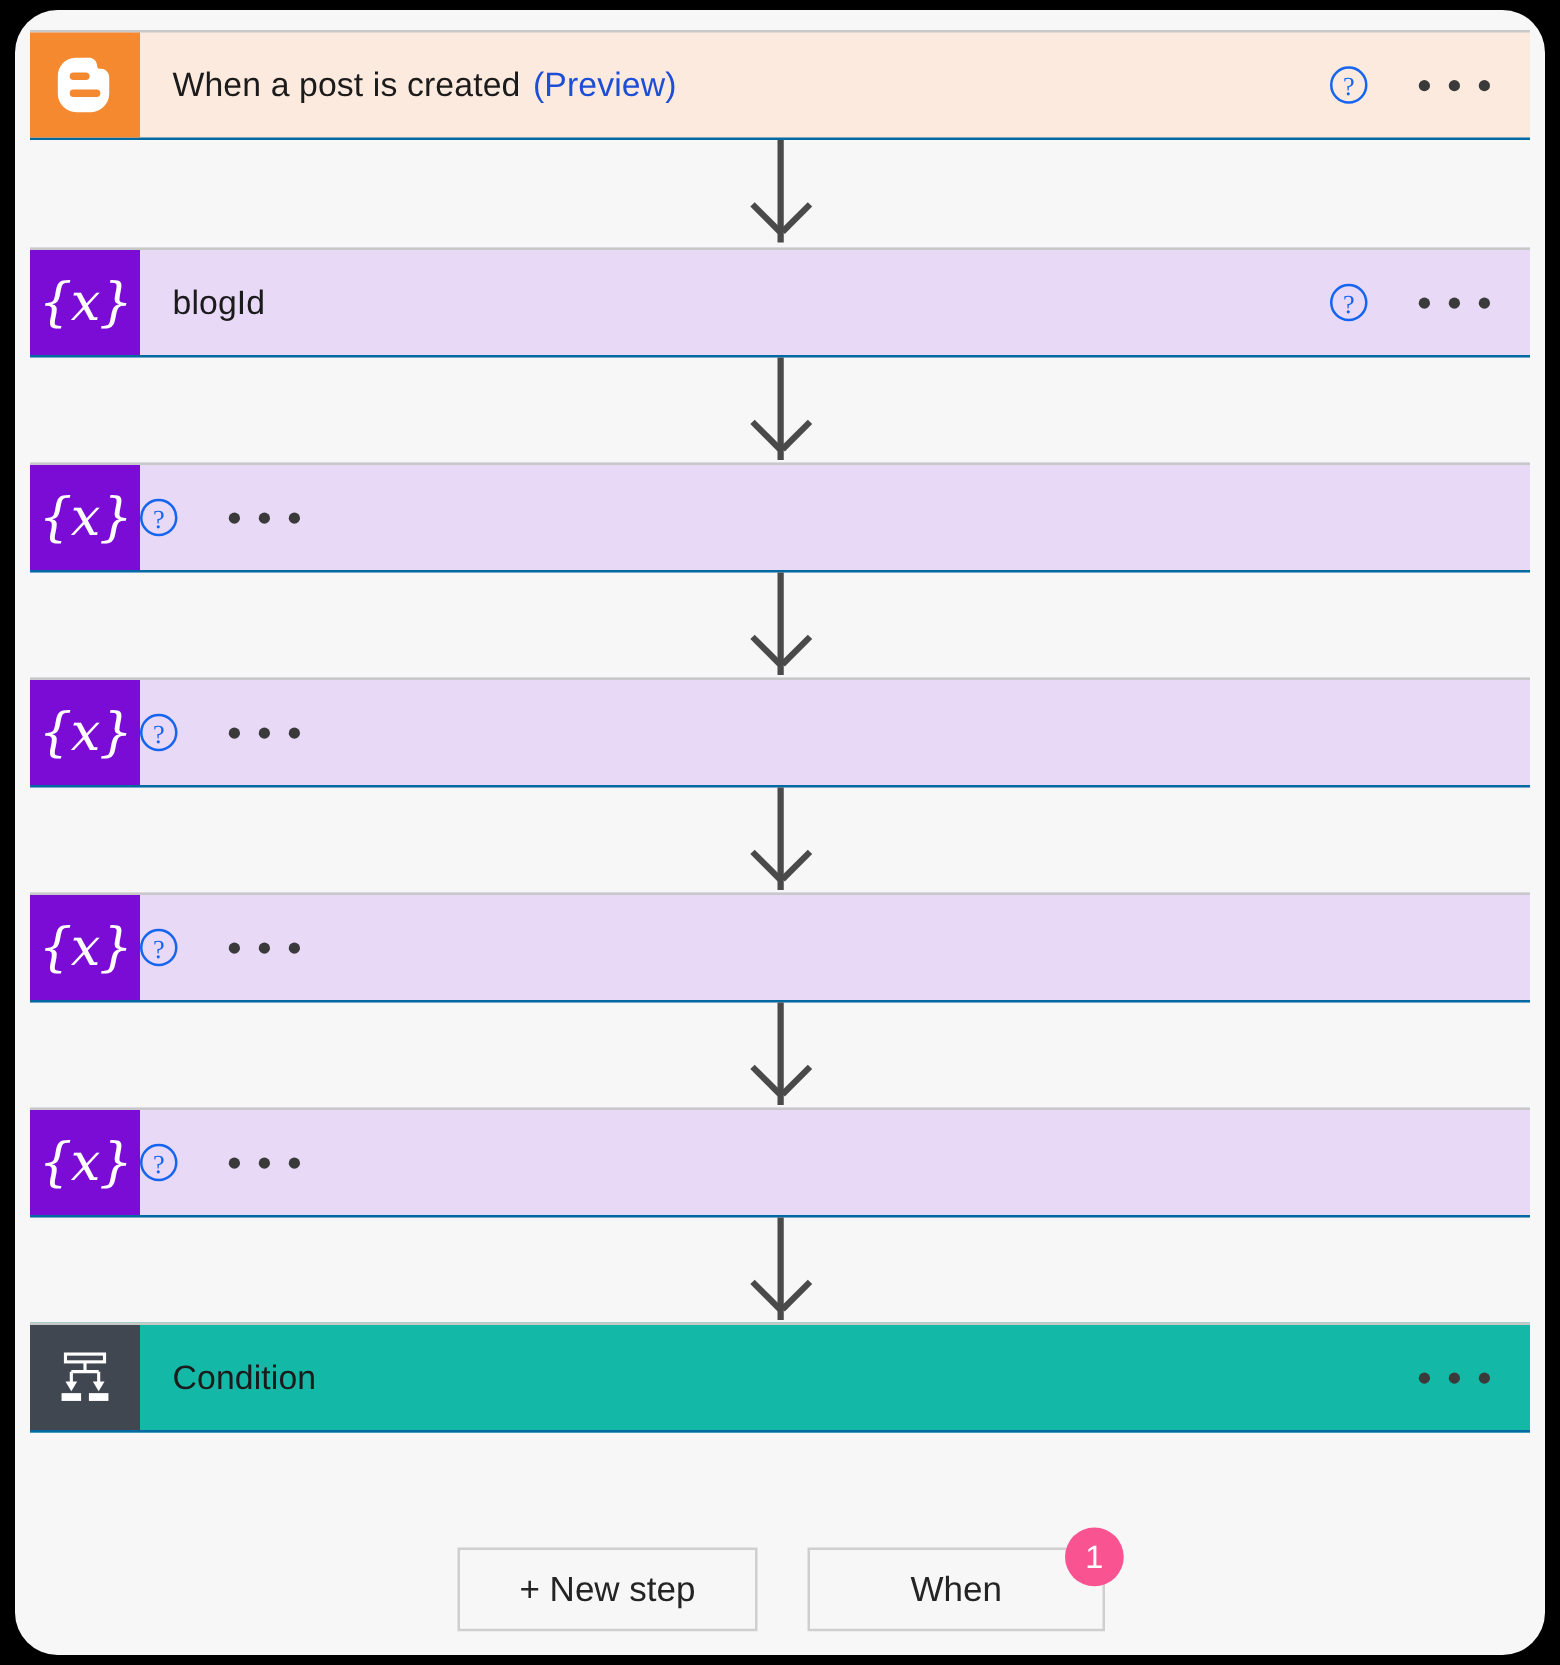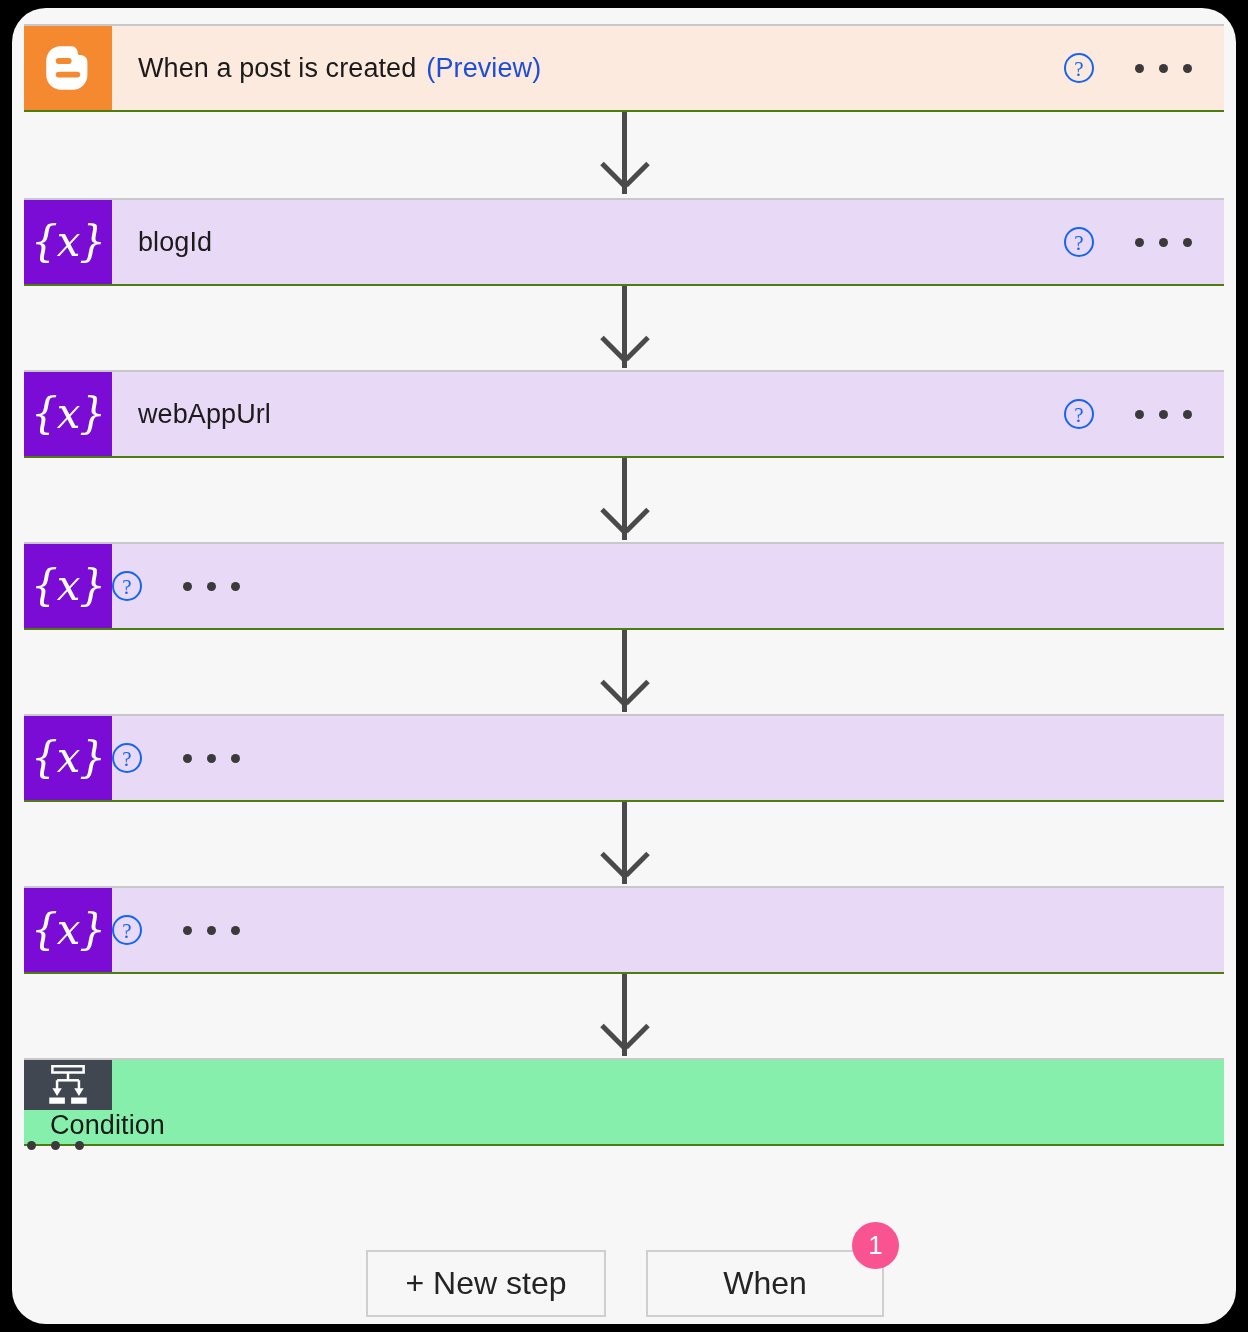--- a/index.html
+++ b/index.html
@@ -42,27 +42,27 @@
   }
 
   
   .step {
     position: absolute;
     left: 24px;
     width: 1200px;
     height: 88px;
     box-sizing: border-box;
     border-top: 2px solid #c8c8c8;
-    border-bottom: 2px solid #4d7c0f;
+    border-bottom: 2px solid #0369a1;
     display: flex;
     align-items: stretch;
   }
   .step.trigger  { background: #fdeade; }
   .step.variable { background: #e8d9f7; }
-  .step.control  { background: #86efac; flex-direction: column; }
+  .step.control  { background: #14b8a6; }
 
   .step-icon {
     width: 88px;
     min-width: 88px;
     height: 84px;
     display: flex;
     align-items: center;
     justify-content: center;
     position: relative;
   }
@@ -174,26 +174,26 @@
   
   .footer {
     position: absolute;
     left: 0;
     top: 1238px;
     width: 1248px;
     height: 70px;
   }
   .flat-btn {
     position: absolute;
-    top: 12px;
+    top: 0;
     height: 67px;
     box-sizing: border-box;
     background: #f7f7f7;
     border: 2px solid #cfcfcf;
-    font-size: 32px;
+    font-size: 28px;
     color: #242424;
     font-family: "Liberation Sans", sans-serif;
     display: flex;
     align-items: center;
     justify-content: center;
     cursor: pointer;
   }
   #btn-new-step { left: 366px; width: 240px; }
   #btn-save     { left: 646px; width: 238px; }
 
@@ -272,23 +272,20 @@
       <div class="shaft"></div>
       <div class="head">
           <span class="l"></span>
           <span class="r"></span>
         </div>
     </div>
 
     <div class="step variable" style="top:370px">
       <div class="step-icon variable">
         <span class="varx">{x}</span>
-      </div>
-      <div class="step-title">
-        <span>webAppUrl</span>
       </div>
       <div class="step-actions">
         <div class="help-icon">?</div>
         <div class="ellipsis">
           <i></i>
           <i></i>
           <i></i>
         </div>
       </div>
     </div>

